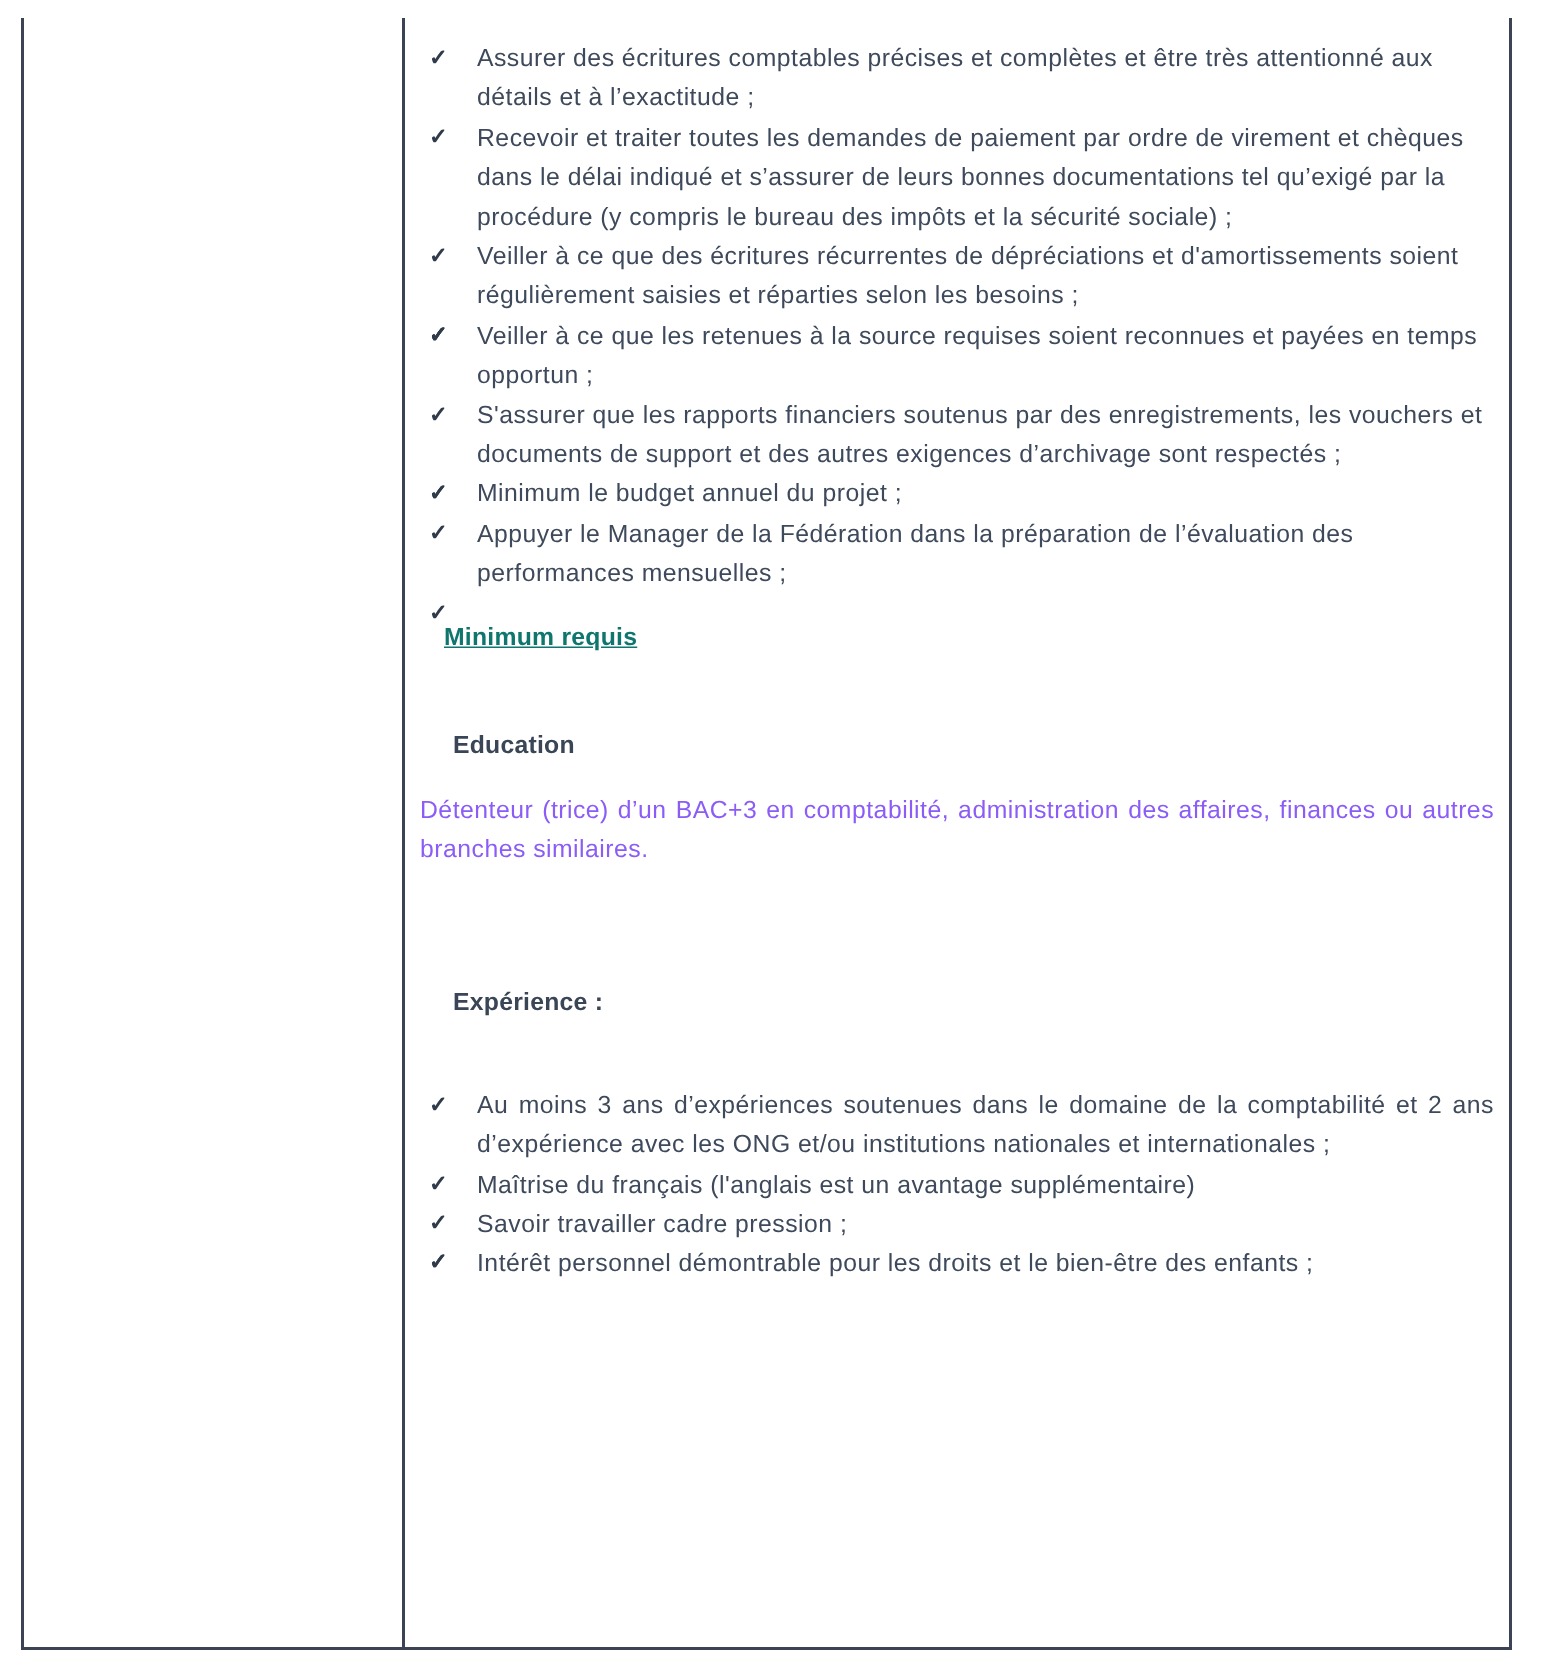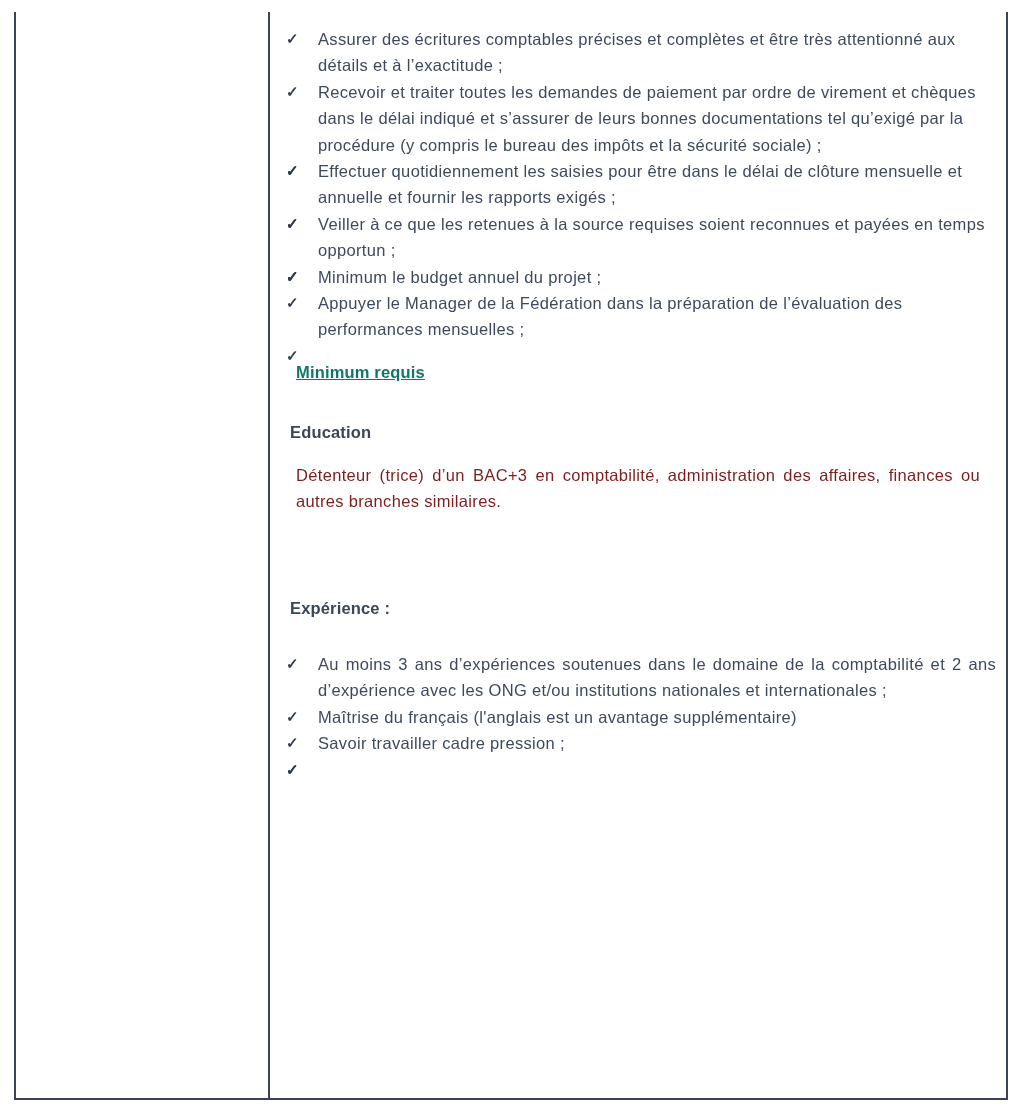--- a/index.html
+++ b/index.html
@@ -85,29 +85,29 @@
     color: #0f766e;
     margin: 16px;
     padding-left: 0px;
     letter-spacing: 0.01em;
   }
   .heading-plain {
     font-size: 16.5px;
     line-height: 26.4px;
     font-weight: bold;
     color: #3a4556;
-    margin: 4px;
+    margin: 16px;
     padding-left: 6px;
     letter-spacing: 0.01em;
   }
   .body-paragraph {
     font-size: 16.5px;
     line-height: 26.4px;
-    color: #7f1d1d;
-    margin: 16px;
+    color: #8b5cf6;
+    margin: 0;
     padding-left: 0px;
     text-align: justify;
     text-justify: inter-word;
     letter-spacing: 0.02em;
   }
   .spacer-sm { height: 14px; }
   .spacer-md { height: 26px; }
   .spacer-lg { height: 60px; }
 </style>
 </head>
@@ -123,34 +123,35 @@
       <li>
         <span class="tick">✓</span>
         <span>Assurer des écritures comptables précises et complètes et être très attentionné aux détails et à l’exactitude ;</span>
       </li>
       <li>
         <span class="tick">✓</span>
         <span>Recevoir et traiter toutes les demandes de paiement par ordre de virement et chèques dans le délai indiqué et s’assurer de leurs bonnes documentations tel qu’exigé par la procédure (y compris le bureau des impôts et la sécurité sociale) ;</span>
       </li>
       <li>
         <span class="tick">✓</span>
-      </li>
-      <li>
-        <span class="tick">✓</span>
-        <span>Effectuer quotidiennement les saisies pour être dans le délai de clôture mensuelle et annuelle et fournir les rapports exigés ;</span>
+        <span>Veiller à ce que des écritures récurrentes de dépréciations et d'amortissements soient régulièrement saisies et réparties selon les besoins ;</span>
+      </li>
+      <li>
+        <span class="tick">✓</span>
       </li>
       <li>
         <span class="tick">✓</span>
       </li>
       <li>
         <span class="tick">✓</span>
         <span>Veiller à ce que les retenues à la source requises soient reconnues et payées en temps opportun ;</span>
       </li>
       <li>
         <span class="tick">✓</span>
+        <span>S'assurer que les rapports financiers soutenus par des enregistrements, les vouchers et documents de support et des autres exigences d’archivage sont respectés ;</span>
       </li>
       <li>
         <span class="tick">✓</span>
       </li>
       <li>
         <span class="tick">✓</span>
         <span>Minimum le budget annuel du projet ;</span>
       </li>
       <li>
         <span class="tick">✓</span>
@@ -186,17 +187,18 @@
       </li>
       <li>
         <span class="tick">✓</span>
         <span>Savoir travailler cadre pression ;</span>
       </li>
       <li>
         <span class="tick">✓</span>
       </li>
       <li>
         <span class="tick">✓</span>
+        <span>Intérêt personnel démontrable pour les droits et le bien-être des enfants ;</span>
       </li>
     </ul>
 
   </div>
 </div>
 
 </body></html>

